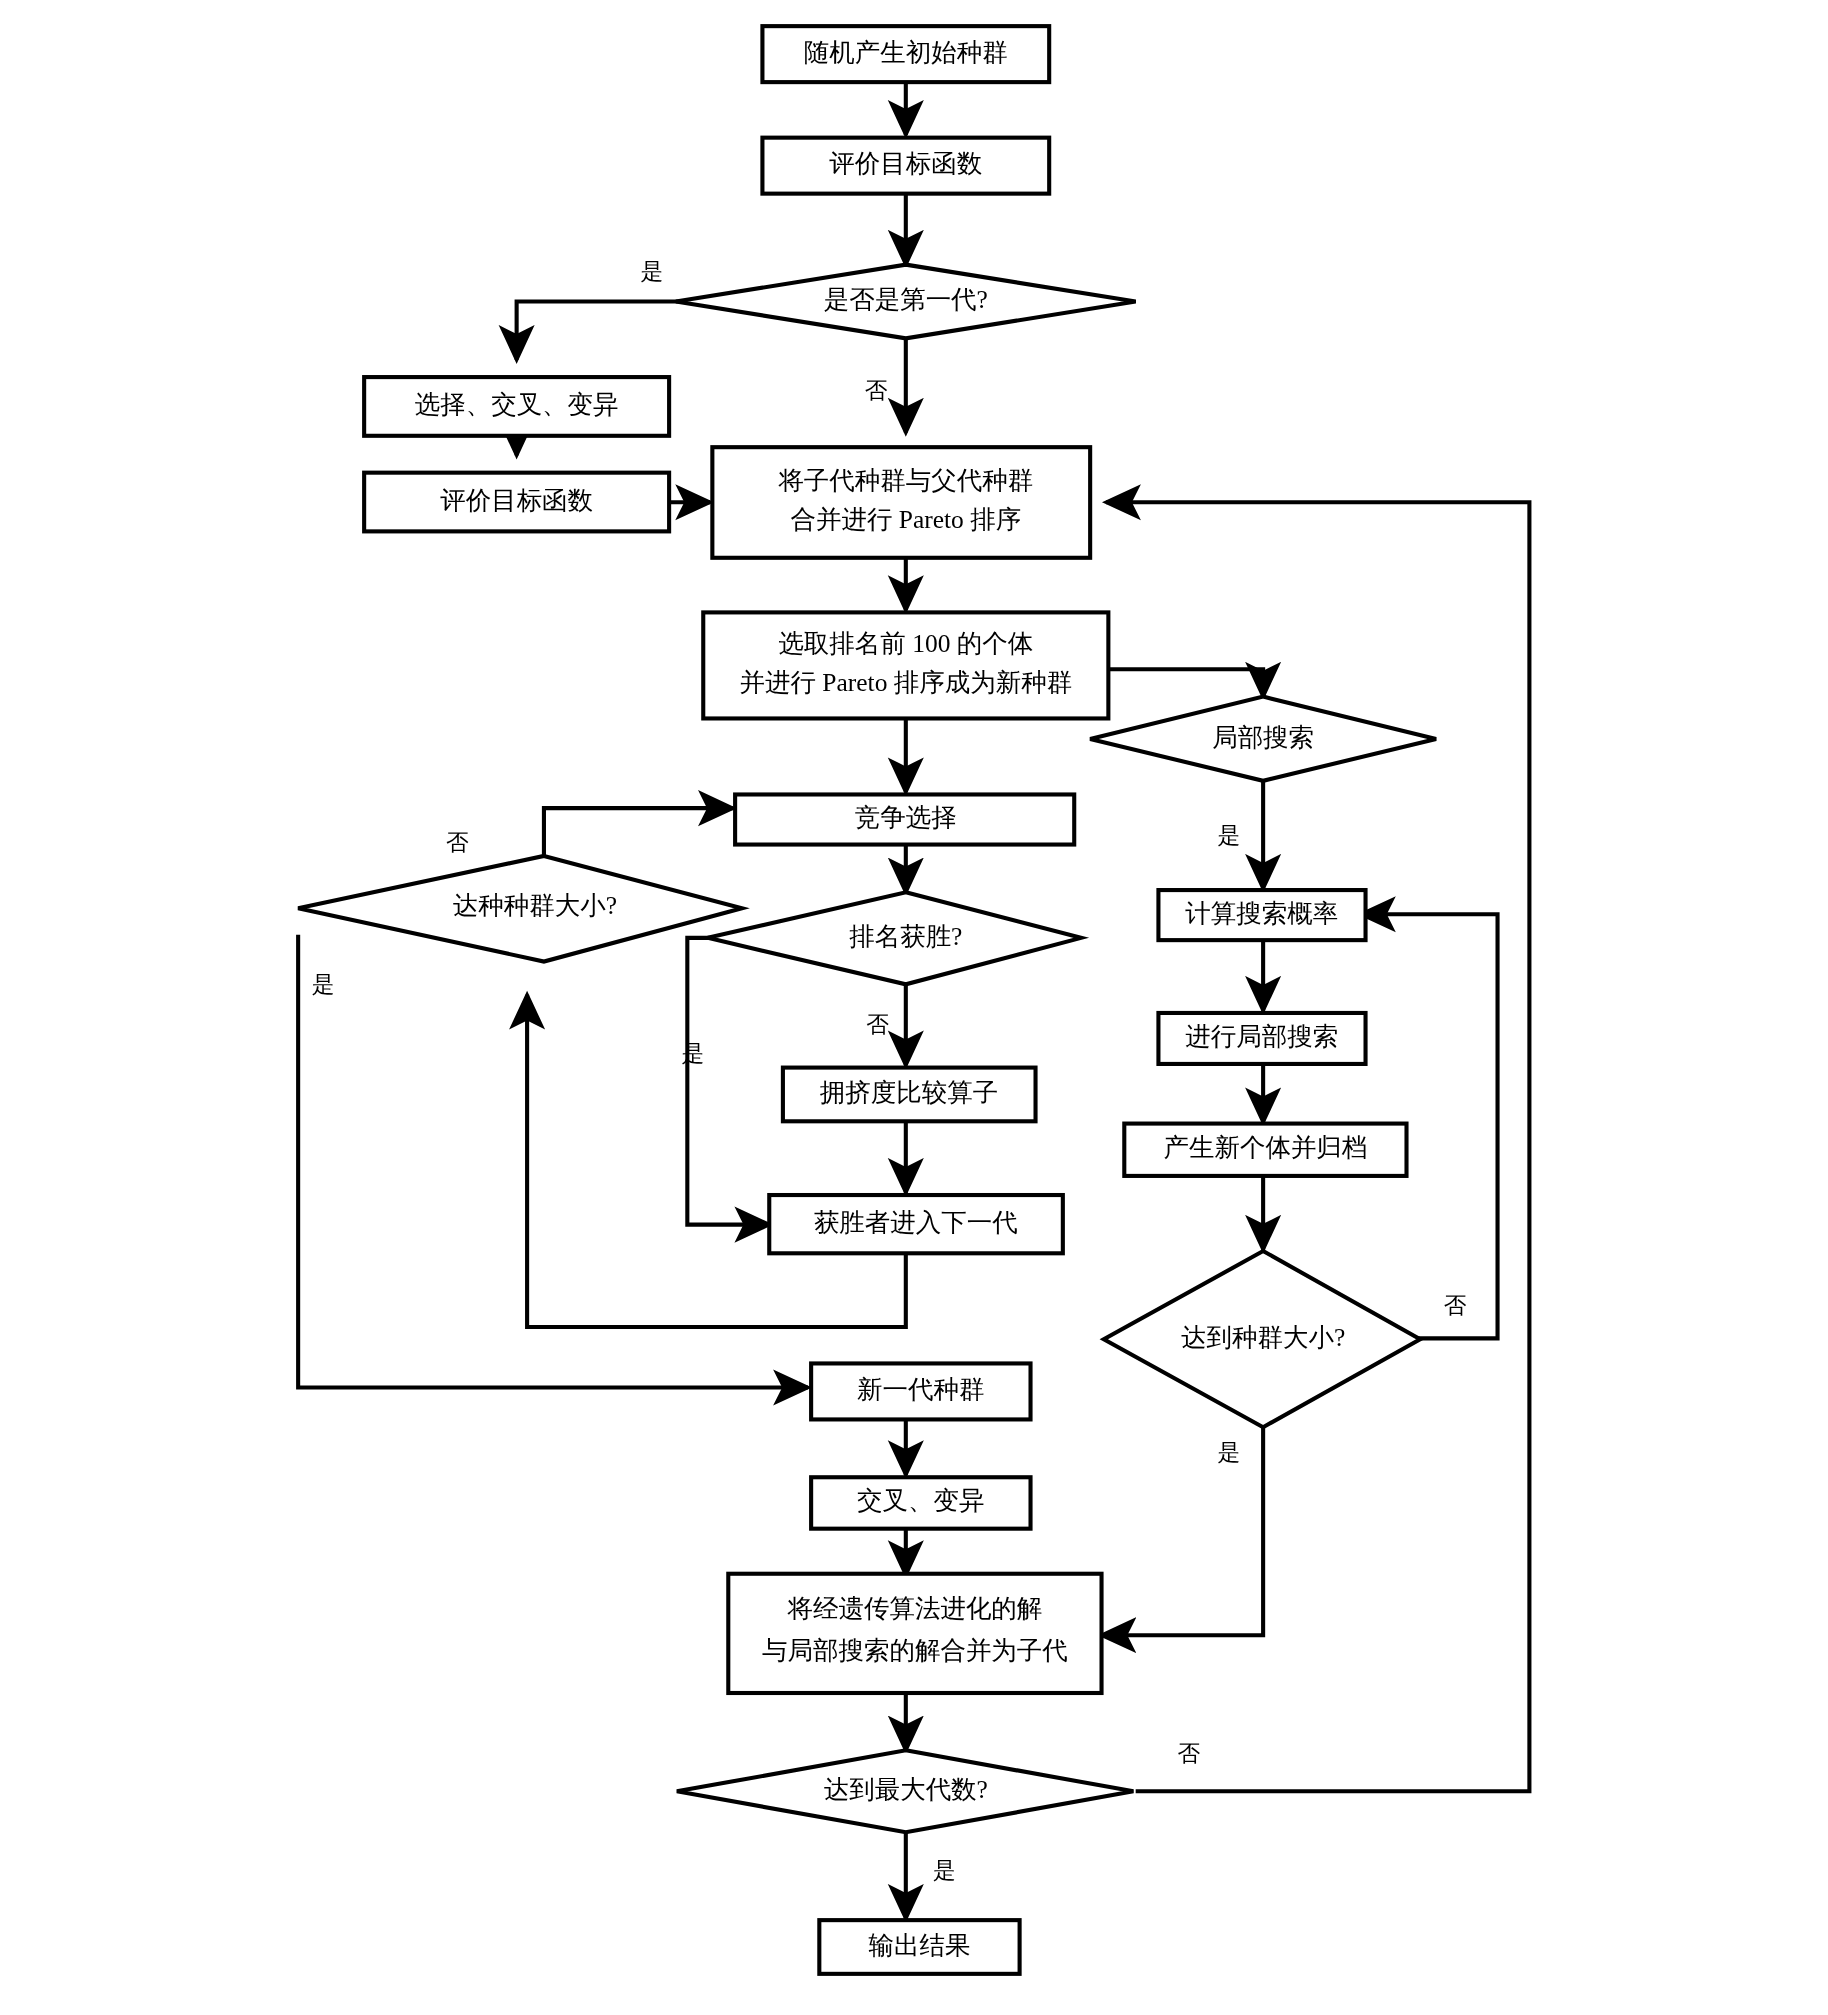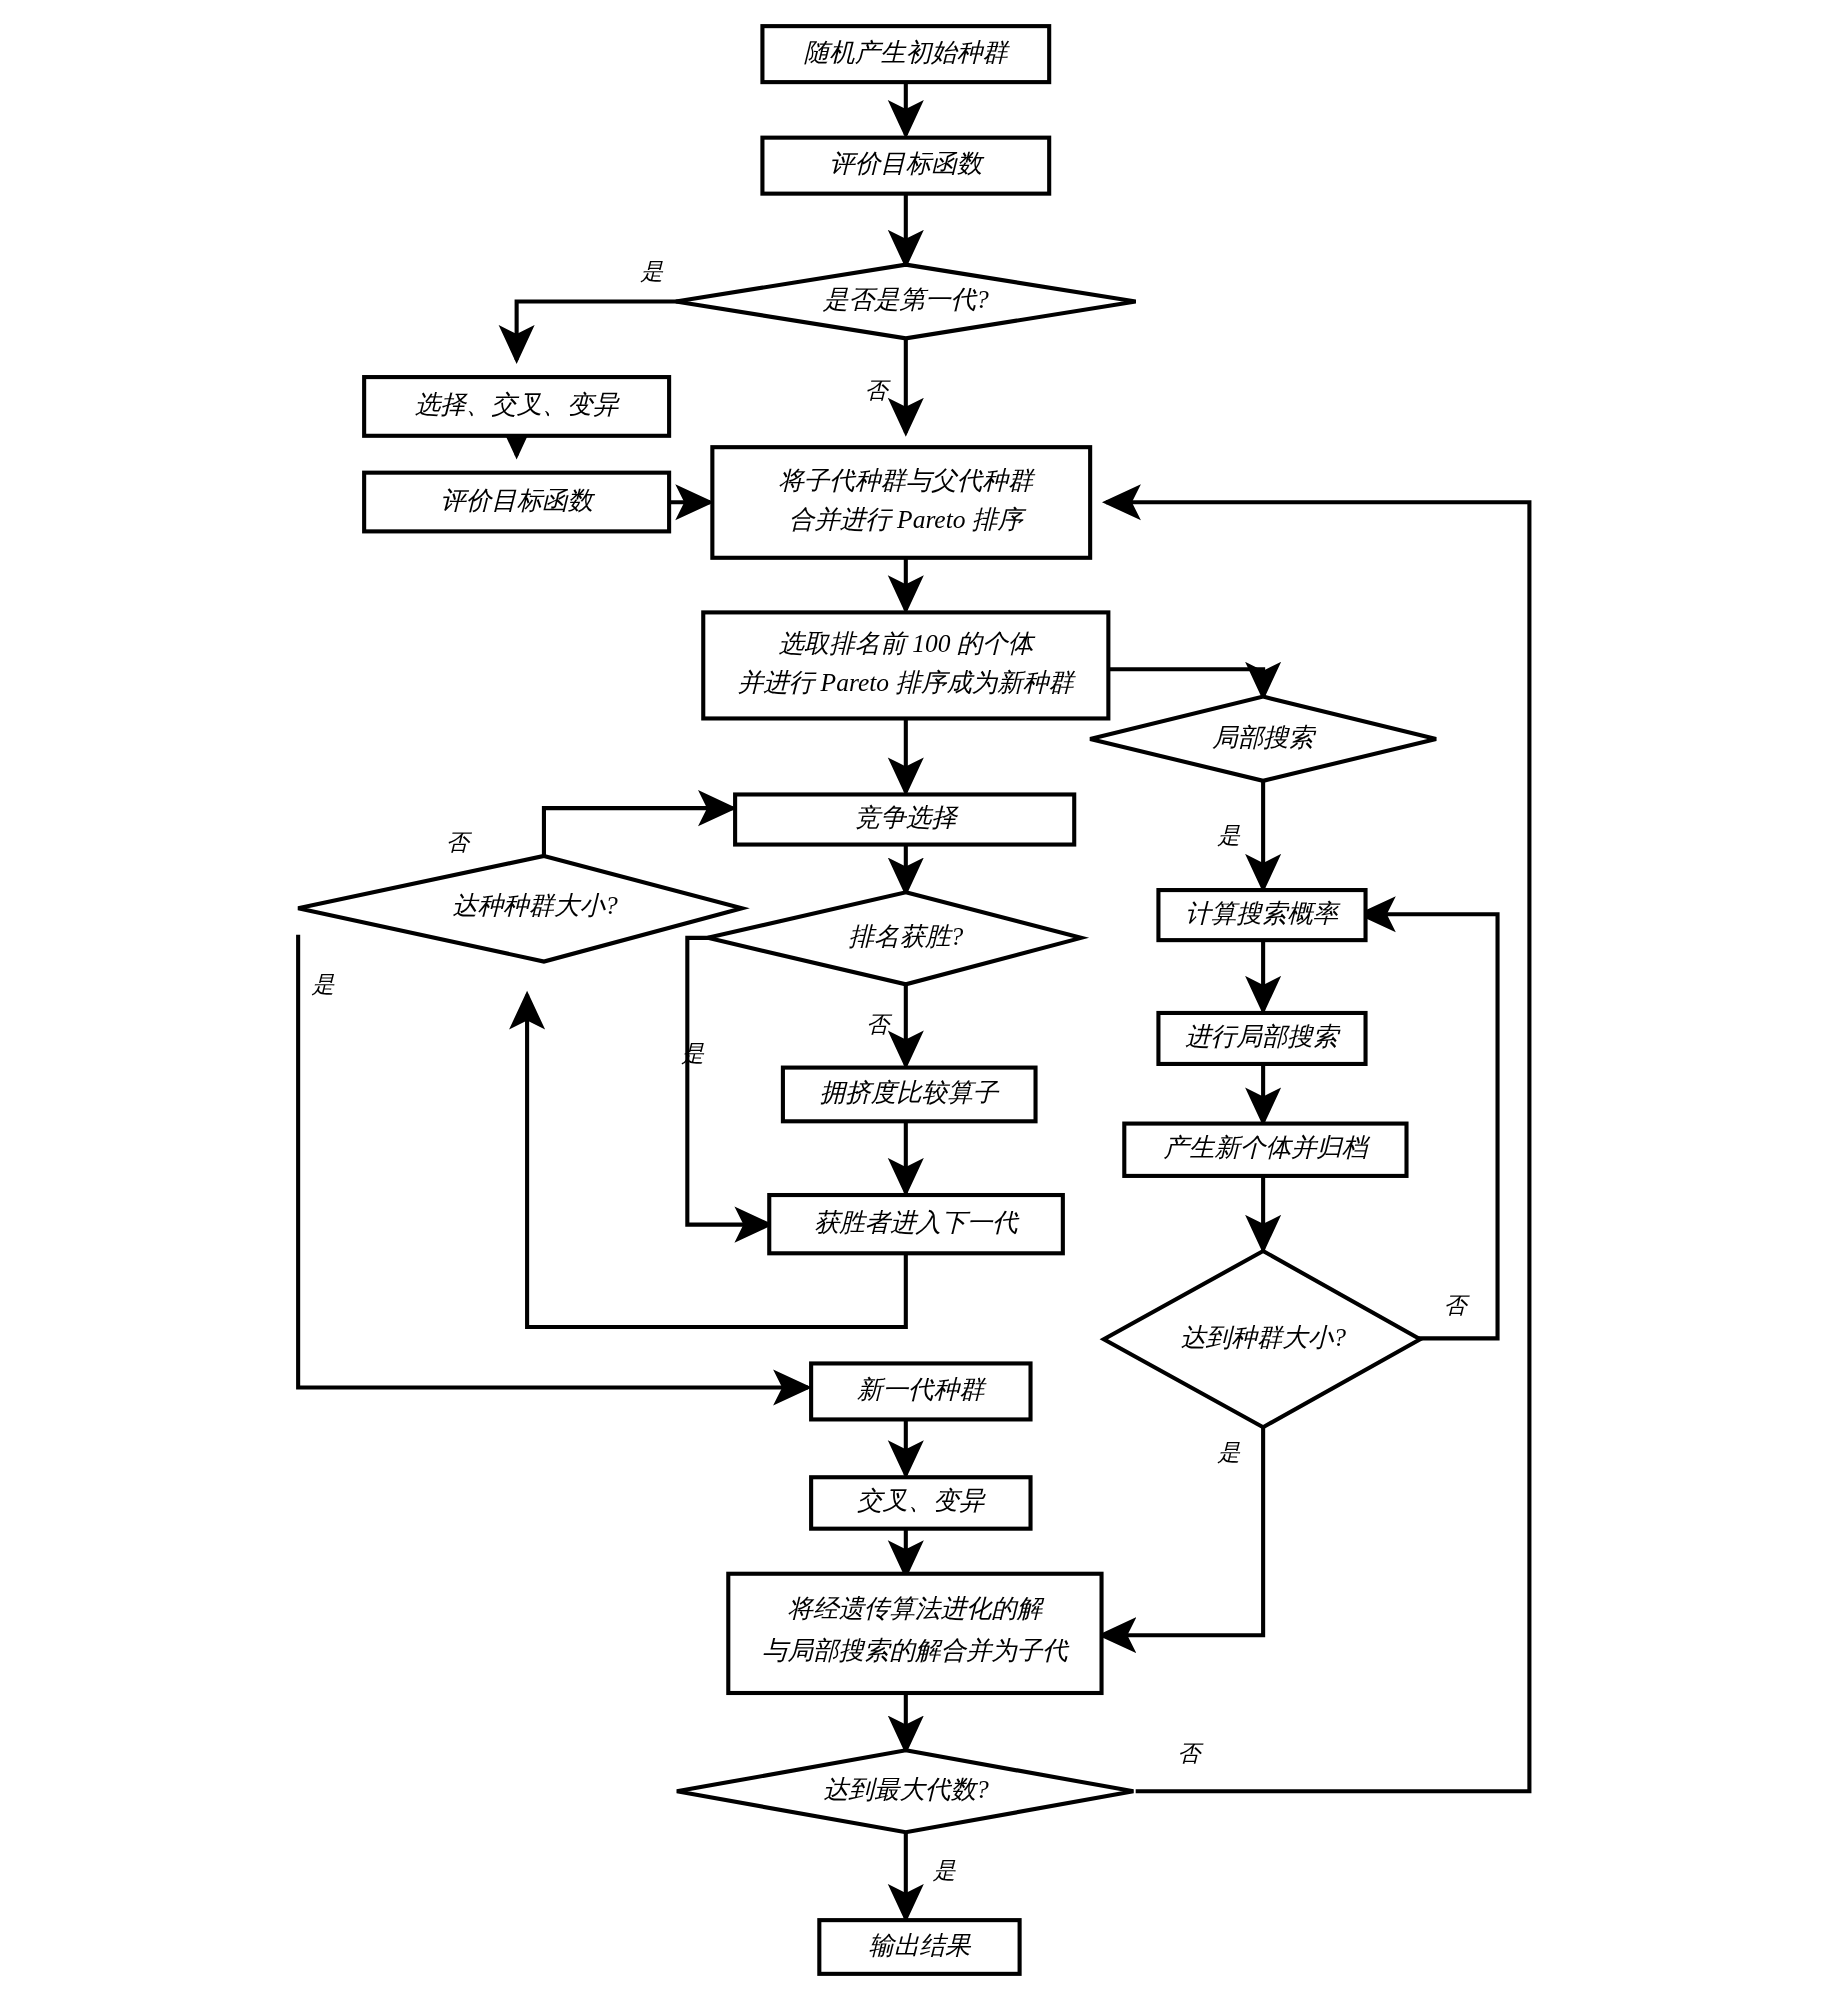--- a/index.html
+++ b/index.html
@@ -9,21 +9,20 @@
   }
   body {
     font-family: "Liberation Serif", "DejaVu Serif", serif;
   }
   #flowchart-root {
     width: 1828px;
     height: 2015px;
     position: relative;
     background: #ffffff;
     overflow: hidden;
-    font-style: italic;
   }
   svg#flow-svg {
     display: block;
     width: 1828px;
     height: 2015px;
   }
   .node-box {
     fill: #ffffff;
     stroke: #000000;
     stroke-width: 9;

